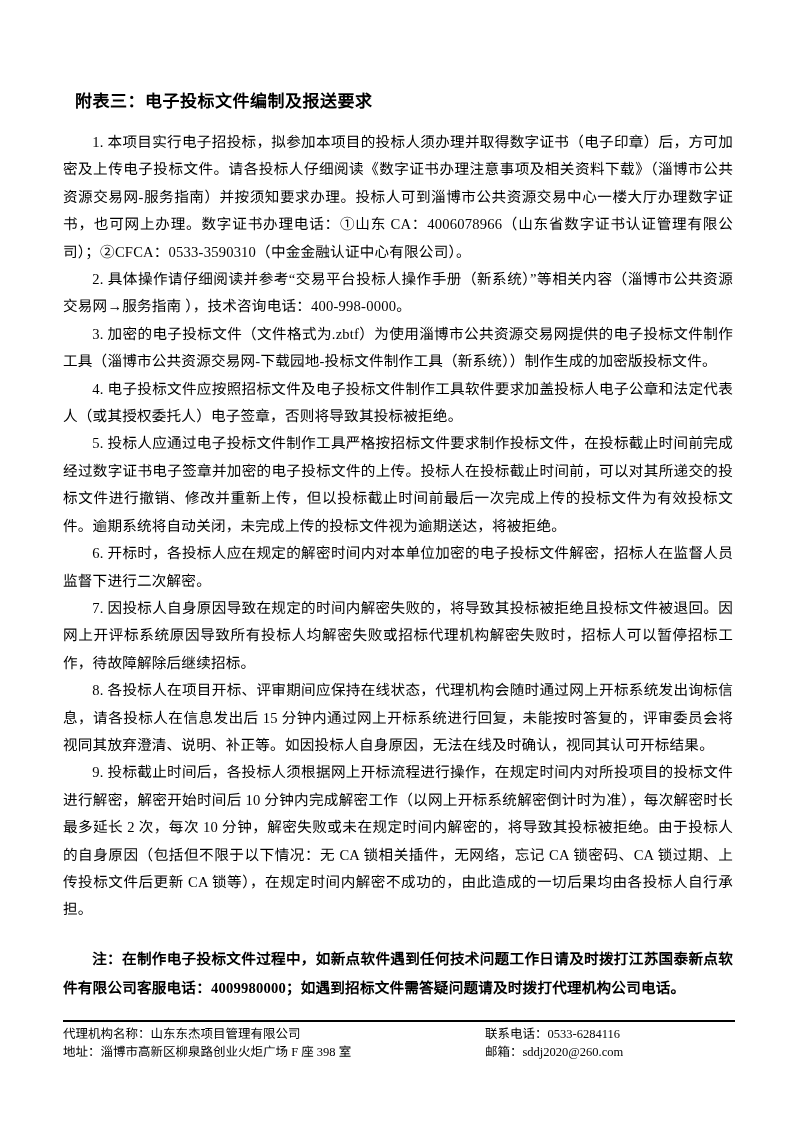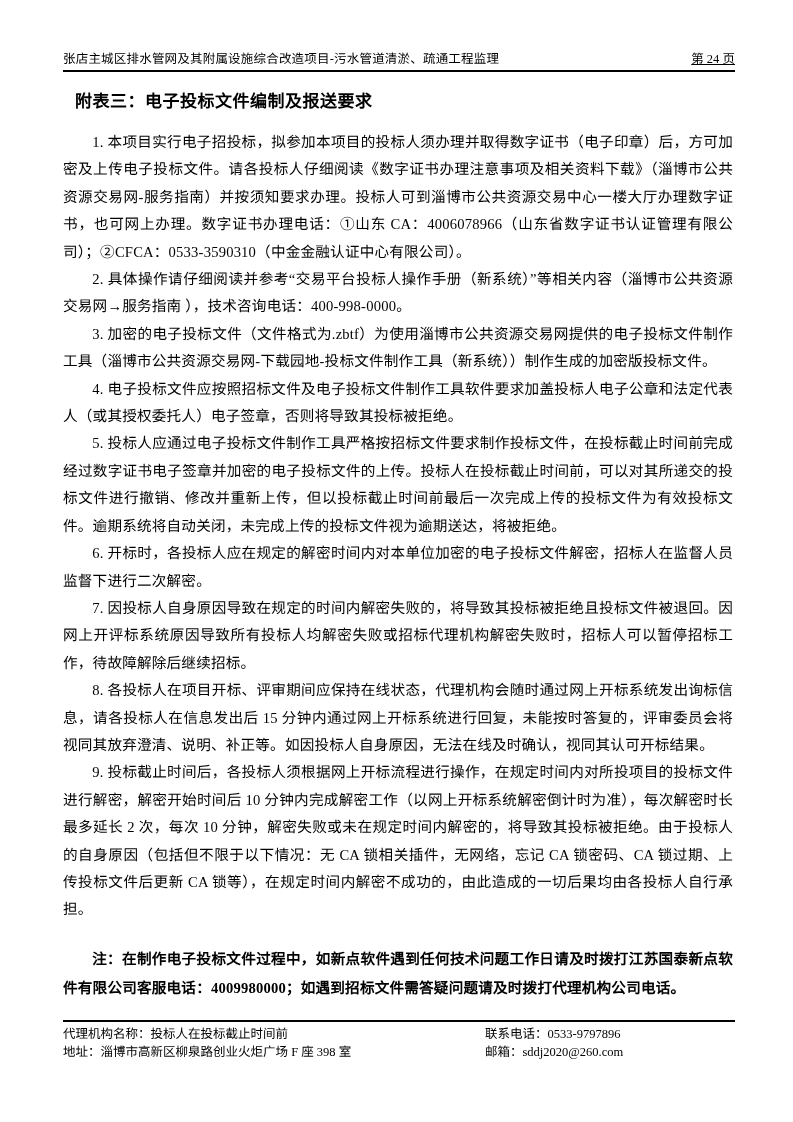--- a/index.html
+++ b/index.html
@@ -85,46 +85,42 @@
   }
   .page-footer .footer-col.right {
     min-width: 250px;
   }
 </style>
 </head>
 <body>
 
 <div class="page">
 
-  <div class="page-header">
-    <span class="header-title">张店主城区排水管网及其附属设施综合改造项目-污水管道清淤、疏通工程监理</span>
-    <span class="page-number">第 24 页</span>
-  </div>
 
   <div class="content">
     <h1 class="doc-title">附表三：电子投标文件编制及报送要求</h1>
 
     <div class="body-text">
       <p>1. 本项目实行电子招投标，拟参加本项目的投标人须办理并取得数字证书（电子印章）后，方可加密及上传电子投标文件。请各投标人仔细阅读《数字证书办理注意事项及相关资料下载》（淄博市公共资源交易网-服务指南）并按须知要求办理。投标人可到淄博市公共资源交易中心一楼大厅办理数字证书，也可网上办理。数字证书办理电话：①山东 CA：4006078966（山东省数字证书认证管理有限公司）；②CFCA：0533-3590310（中金金融认证中心有限公司）。</p>
       <p>2. 具体操作请仔细阅读并参考“交易平台投标人操作手册（新系统）”等相关内容（淄博市公共资源交易网→服务指南 ），技术咨询电话：400-998-0000。</p>
       <p>3. 加密的电子投标文件（文件格式为.zbtf）为使用淄博市公共资源交易网提供的电子投标文件制作工具（淄博市公共资源交易网-下载园地-投标文件制作工具（新系统））制作生成的加密版投标文件。</p>
       <p>4. 电子投标文件应按照招标文件及电子投标文件制作工具软件要求加盖投标人电子公章和法定代表人（或其授权委托人）电子签章，否则将导致其投标被拒绝。</p>
       <p>5. 投标人应通过电子投标文件制作工具严格按招标文件要求制作投标文件，在投标截止时间前完成经过数字证书电子签章并加密的电子投标文件的上传。投标人在投标截止时间前，可以对其所递交的投标文件进行撤销、修改并重新上传，但以投标截止时间前最后一次完成上传的投标文件为有效投标文件。逾期系统将自动关闭，未完成上传的投标文件视为逾期送达，将被拒绝。</p>
       <p>6. 开标时，各投标人应在规定的解密时间内对本单位加密的电子投标文件解密，招标人在监督人员监督下进行二次解密。</p>
       <p>7. 因投标人自身原因导致在规定的时间内解密失败的，将导致其投标被拒绝且投标文件被退回。因网上开评标系统原因导致所有投标人均解密失败或招标代理机构解密失败时，招标人可以暂停招标工作，待故障解除后继续招标。</p>
       <p>8. 各投标人在项目开标、评审期间应保持在线状态，代理机构会随时通过网上开标系统发出询标信息，请各投标人在信息发出后 15 分钟内通过网上开标系统进行回复，未能按时答复的，评审委员会将视同其放弃澄清、说明、补正等。如因投标人自身原因，无法在线及时确认，视同其认可开标结果。</p>
       <p>9. 投标截止时间后，各投标人须根据网上开标流程进行操作，在规定时间内对所投项目的投标文件进行解密，解密开始时间后 10 分钟内完成解密工作（以网上开标系统解密倒计时为准），每次解密时长最多延长 2 次，每次 10 分钟，解密失败或未在规定时间内解密的，将导致其投标被拒绝。由于投标人的自身原因（包括但不限于以下情况：无 CA 锁相关插件，无网络，忘记 CA 锁密码、CA 锁过期、上传投标文件后更新 CA 锁等），在规定时间内解密不成功的，由此造成的一切后果均由各投标人自行承担。</p>
       <p class="note">注：在制作电子投标文件过程中，如新点软件遇到任何技术问题工作日请及时拨打江苏国泰新点软件有限公司客服电话：4009980000；如遇到招标文件需答疑问题请及时拨打代理机构公司电话。</p>
     </div>
   </div>
 
   <div class="page-footer">
     <div class="footer-col left">
-      <span>代理机构名称：投标人在投标截止时间前</span>
+      <span>代理机构名称：山东东杰项目管理有限公司</span>
       <span>地址：淄博市高新区柳泉路创业火炬广场 F 座 398 室</span>
     </div>
     <div class="footer-col right">
-      <span>联系电话：0533-9797896</span>
+      <span>联系电话：0533-6284116</span>
       <span>邮箱：sddj2020@260.com</span>
     </div>
   </div>
 
 </div>
 
 </body></html>

